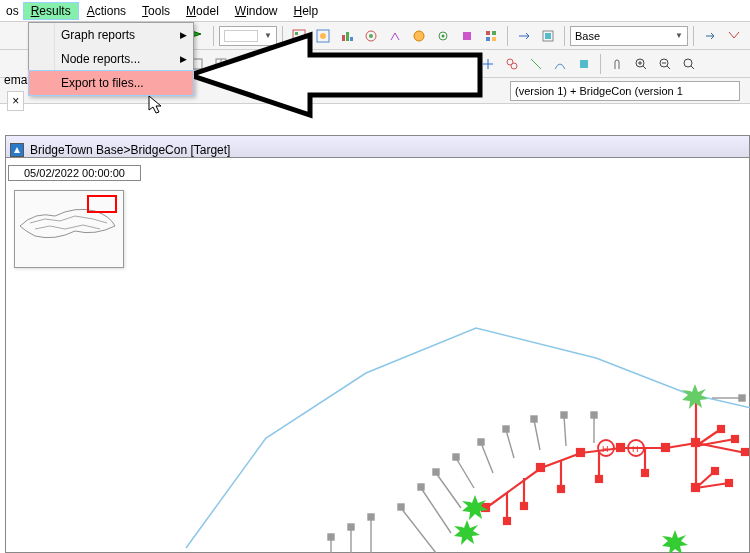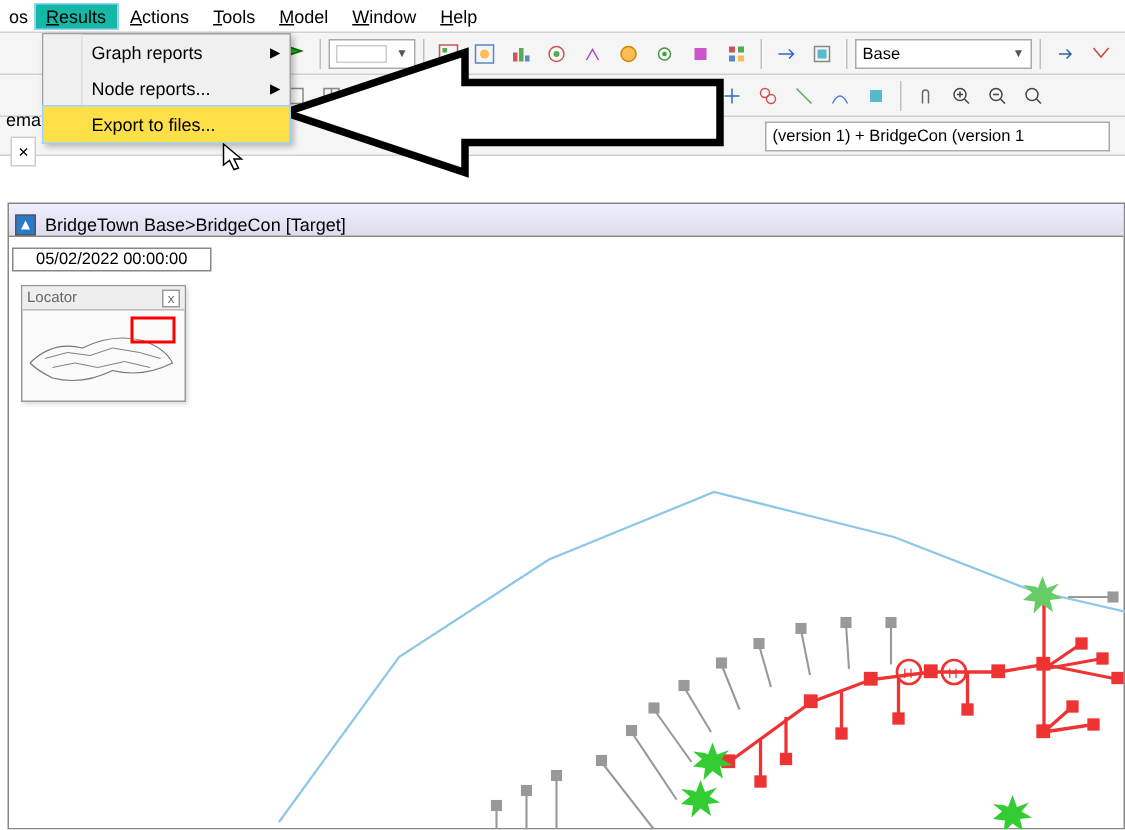--- a/index.html
+++ b/index.html
@@ -2,28 +2,28 @@
 <html><head>
 <meta charset="utf-8">
 <style>
   * { box-sizing: border-box; margin: 0; padding: 0; font-family: "Segoe UI", Tahoma, sans-serif; }
   body { width: 750px; height: 553px; overflow: hidden; background: #fff; font-size: 12px; color: #000; position: relative; }
 
   
   .menubar { display: flex; align-items: center; height: 22px; background: #fff; border-bottom: 1px solid #d0d0d0; padding-left: 2px; }
   .menubar .mlbl { padding: 2px 8px; cursor: default; }
   .menubar .mlbl u { text-decoration: underline; }
-  .menubar .mlbl.active { background: #14b8a6; border: 1px solid #99d1ff; padding: 1px 7px; }
+  .menubar .mlbl.active { background: #86efac; border: 1px solid #99d1ff; padding: 1px 7px; }
   .menubar .stub { padding: 2px 4px; color: #000; }
 
   
   .dropdown { position: absolute; top: 22px; left: 28px; width: 166px; background: #f0f0f0; border: 1px solid #a0a0a0; box-shadow: 2px 2px 4px rgba(0,0,0,0.25); z-index: 50; }
   .dropdown .iconcol { position: absolute; left:0; top:0; bottom:0; width:26px; background:#f0f0f0; border-right:1px solid #e0e0e0;}
   .dropdown .ditem { position: relative; display: flex; align-items: center; height: 24px; padding-left: 32px; padding-right: 18px; }
-  .dropdown .ditem.hover { background: #fde047; outline:1px solid #99d1ff; }
+  .dropdown .ditem.hover { background: #fca5a5; outline:1px solid #99d1ff; }
   .dropdown .ditem .arrow { position: absolute; right: 6px; font-size: 9px; }
   
   
   .toolbar { display:flex; align-items:center; height:28px; background:#f5f5f5; border-bottom:1px solid #d0d0d0; padding:0 4px; gap:2px;}
   .toolbar .sep { width:1px; height:20px; background:#c0c0c0; margin:0 3px;}
   .toolbar .btn { width:22px; height:22px; display:flex; align-items:center; justify-content:center; border:1px solid transparent; }
   .toolbar .combo { height:20px; border:1px solid #aaa; background:#fff; display:flex; align-items:center; padding:0 4px; font-size:11px; gap:6px;}
   .toolbar .combo .dd { font-size:8px; color:#555;}
 
   .crumbbar { height:26px; display:flex; align-items:center; border-bottom:1px solid #d0d0d0; background:#f5f5f5;}
@@ -291,24 +291,20 @@
           <path d="M2 8 L5 2 L8 8" fill="#fff"></path>
         </svg>
       </span>
     <span>BridgeTown Base&gt;BridgeCon  [Target]</span>
   </div>
 </div>
 
 <div class="timestamp">05/02/2022 00:00:00</div>
 
 <div class="locator">
-  <div class="hdr">
-    <span>Locator</span>
-    <span class="x">x</span>
-  </div>
   <div class="body">
     <svg width="108" height="60">
         <path d="M5 35 Q20 20 40 25 Q60 15 80 20 Q95 25 100 35 Q80 45 60 40 Q40 50 20 45 Q10 40 5 35" fill="none" stroke="#777" stroke-width="0.8"></path>
     <path d="M15 32 L30 28 L45 30 L60 25 L78 28 L92 32" fill="none" stroke="#555" stroke-width="0.5"></path>
     <path d="M20 38 L35 35 L50 38 L68 34 L85 38" fill="none" stroke="#555" stroke-width="0.5"></path>
       </svg>
     <div class="rect"></div>
   </div>
 </div>
 

